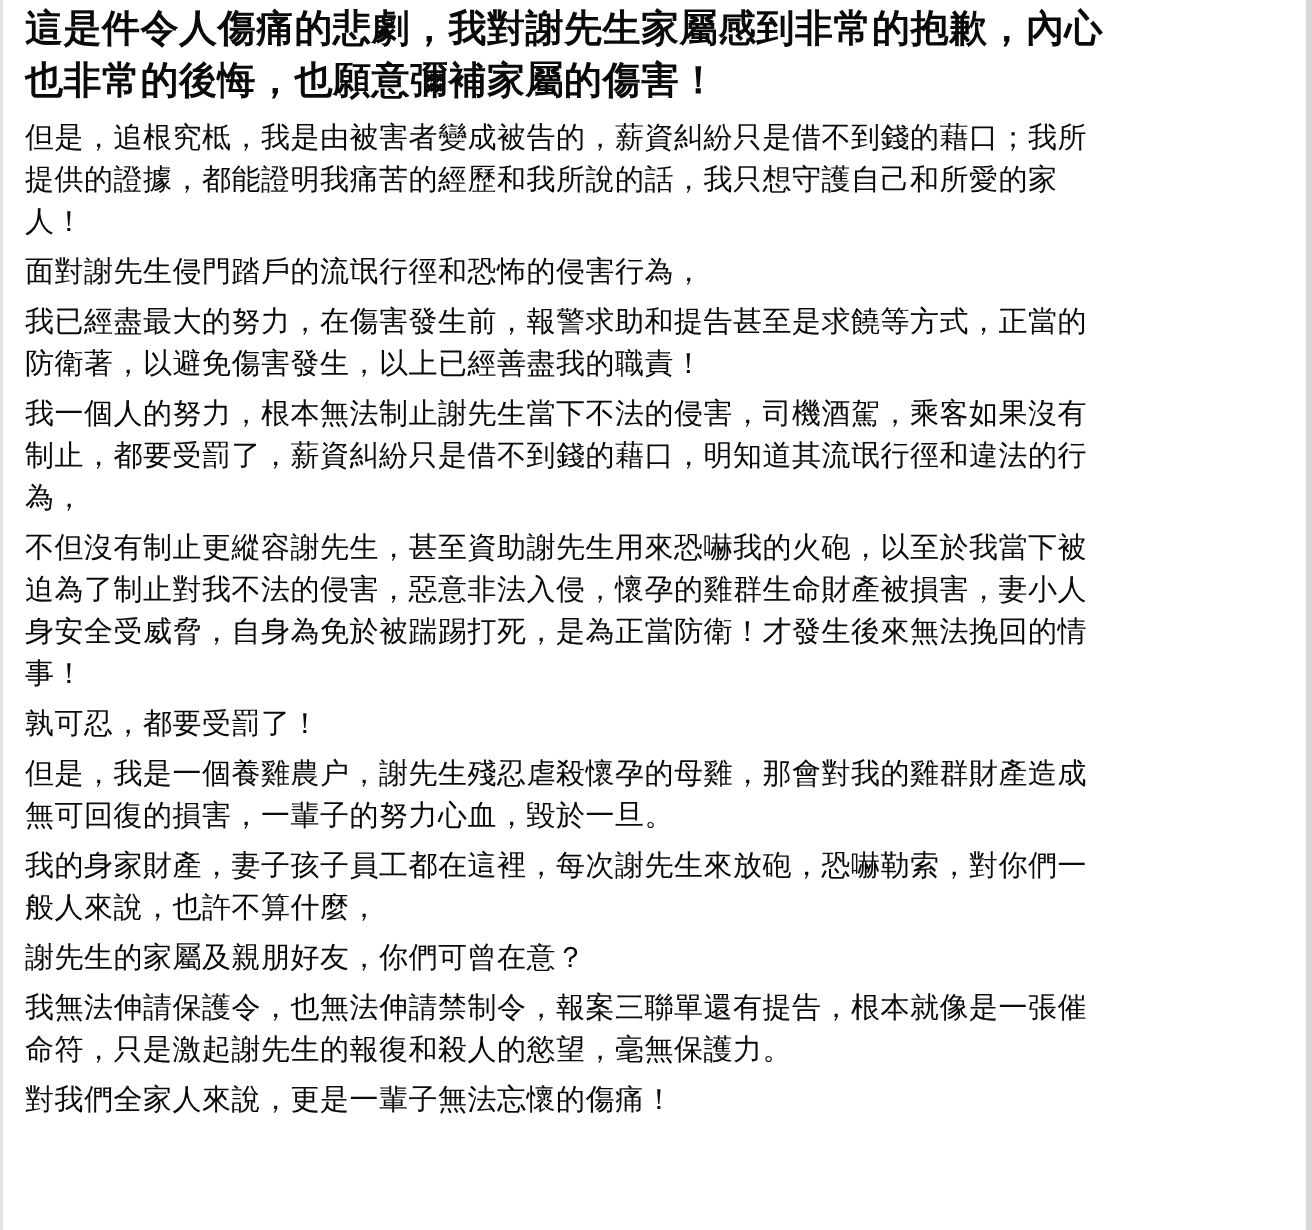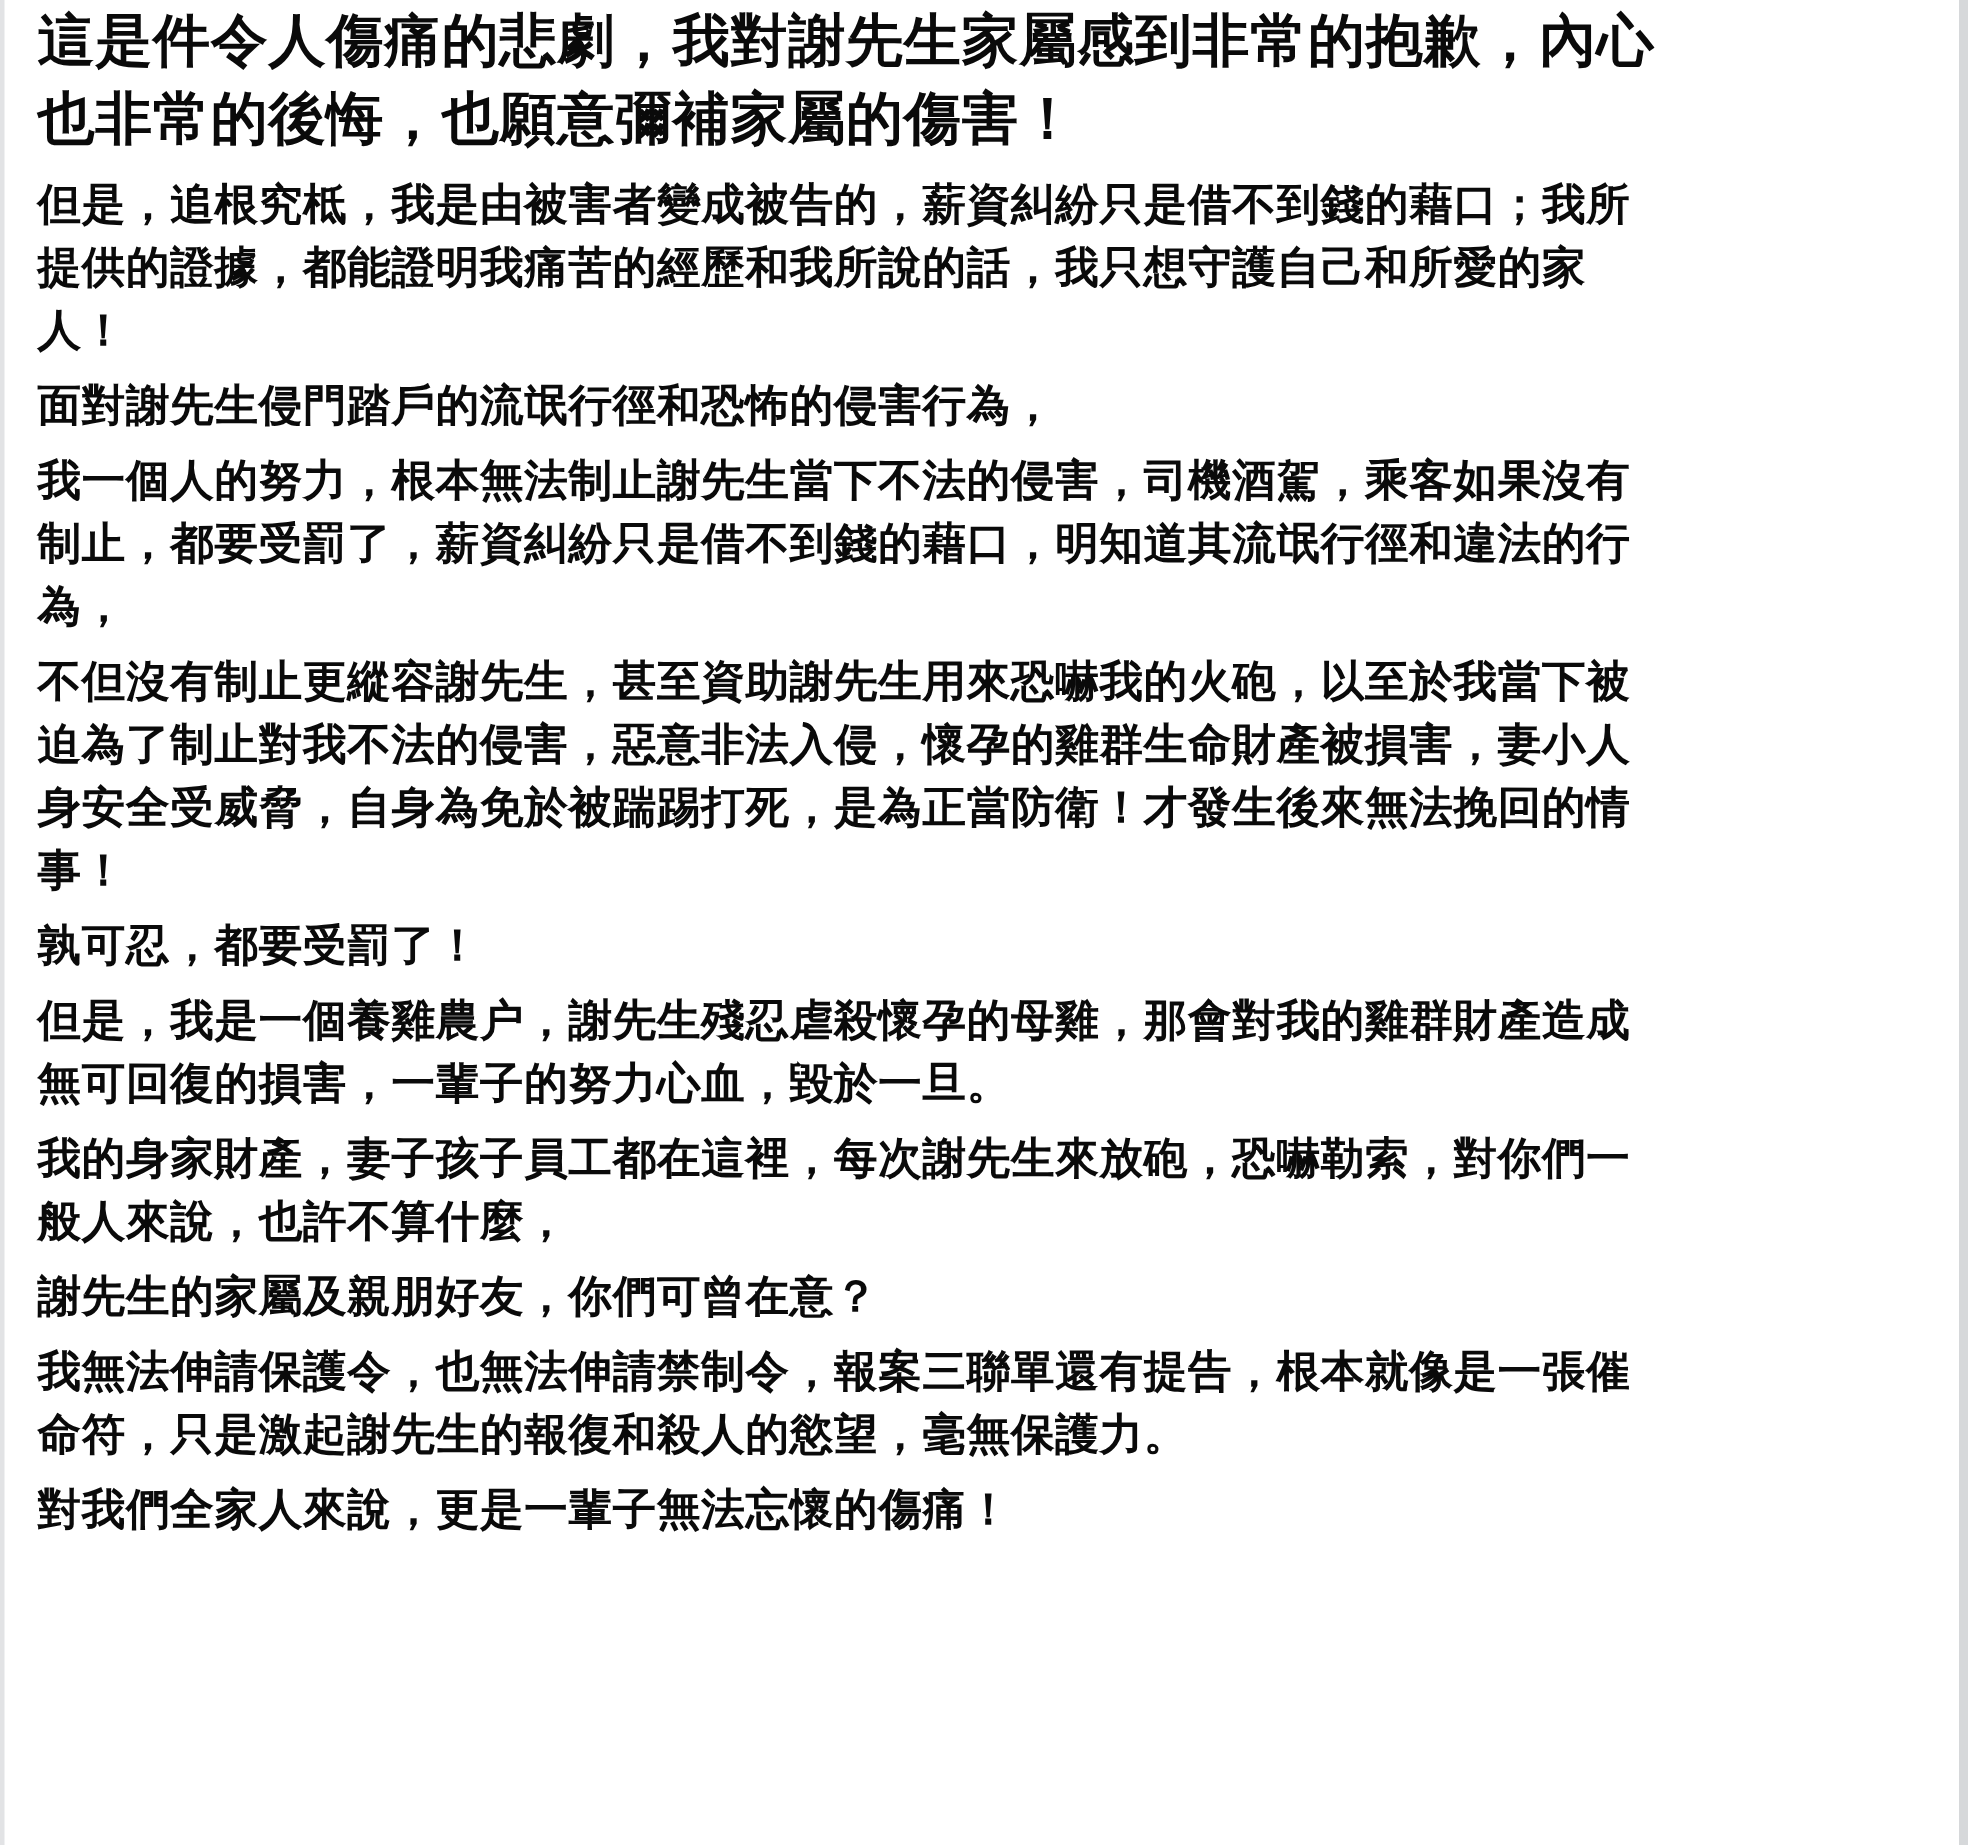--- a/index.html
+++ b/index.html
@@ -24,21 +24,21 @@
   .heading {
     font-size: 38px;
     font-weight: 700;
     line-height: 52px;
     margin: 0 0 10px 0;
     color: #0a0a0a;
     letter-spacing: 0.5px;
   }
   .para {
     font-size: 29px;
-    font-weight: 700;
+    font-weight: 400;
     line-height: 42px;
     margin: 8px 0;
     color: #0a0a0a;
     letter-spacing: 0.5px;
     text-align: left;
     word-break: break-all;
   }
   .edge {
     position: absolute;
     top: 0;
@@ -55,20 +55,21 @@
     background: #d6d8da;
   }
 </style>
 </head>
 <body>
 
 <div class="page">
   <h1 class="heading">這是件令人傷痛的悲劇，我對謝先生家屬感到非常的抱歉，內心也非常的後悔，也願意彌補家屬的傷害！</h1>
   <p class="para">但是，追根究柢，我是由被害者變成被告的，薪資糾紛只是借不到錢的藉口；我所提供的證據，都能證明我痛苦的經歷和我所說的話，我只想守護自己和所愛的家人！</p>
   <p class="para">面對謝先生侵門踏戶的流氓行徑和恐怖的侵害行為，</p>
+  <p class="para">我已經盡最大的努力，在傷害發生前，報警求助和提告甚至是求饒等方式，正當的防衛著，以避免傷害發生，以上已經善盡我的職責！</p>
   <p class="para">我一個人的努力，根本無法制止謝先生當下不法的侵害，司機酒駕，乘客如果沒有制止，都要受罰了，薪資糾紛只是借不到錢的藉口，明知道其流氓行徑和違法的行為，</p>
   <p class="para">不但沒有制止更縱容謝先生，甚至資助謝先生用來恐嚇我的火砲，以至於我當下被迫為了制止對我不法的侵害，惡意非法入侵，懷孕的雞群生命財產被損害，妻小人身安全受威脅，自身為免於被踹踢打死，是為正當防衛！才發生後來無法挽回的情事！</p>
   <p class="para">孰可忍，都要受罰了！</p>
   <p class="para">但是，我是一個養雞農户，謝先生殘忍虐殺懷孕的母雞，那會對我的雞群財產造成無可回復的損害，一輩子的努力心血，毀於一旦。</p>
   <p class="para">我的身家財產，妻子孩子員工都在這裡，每次謝先生來放砲，恐嚇勒索，對你們一般人來說，也許不算什麼，</p>
   <p class="para">謝先生的家屬及親朋好友，你們可曾在意？</p>
   <p class="para">我無法伸請保護令，也無法伸請禁制令，報案三聯單還有提告，根本就像是一張催命符，只是激起謝先生的報復和殺人的慾望，毫無保護力。</p>
   <p class="para">對我們全家人來說，更是一輩子無法忘懷的傷痛！</p>
 </div>
 

